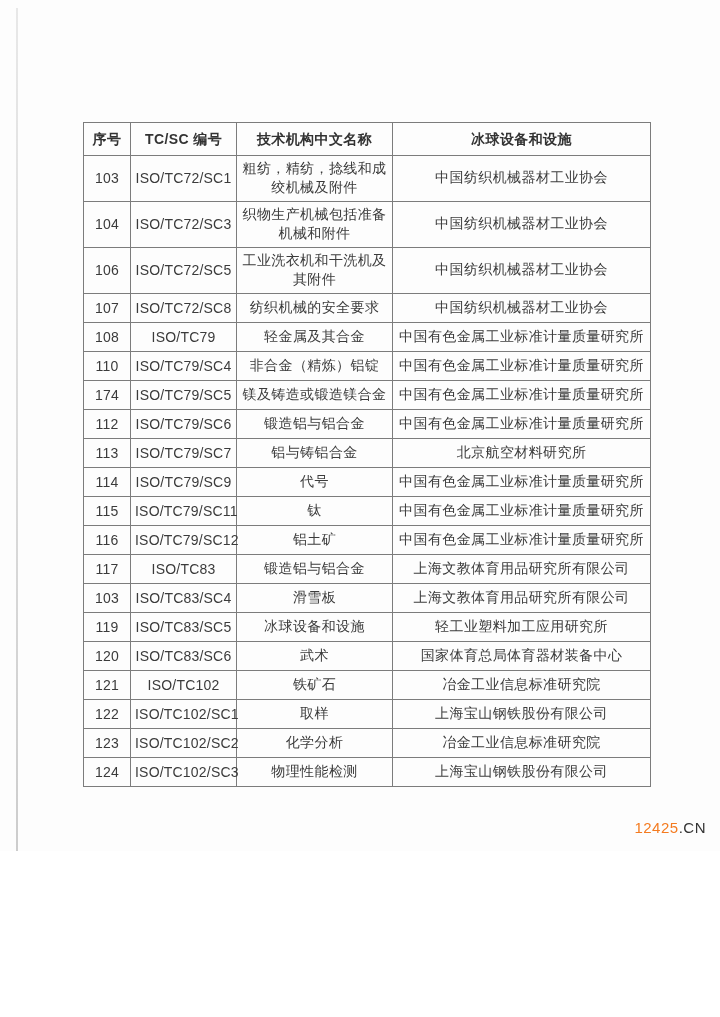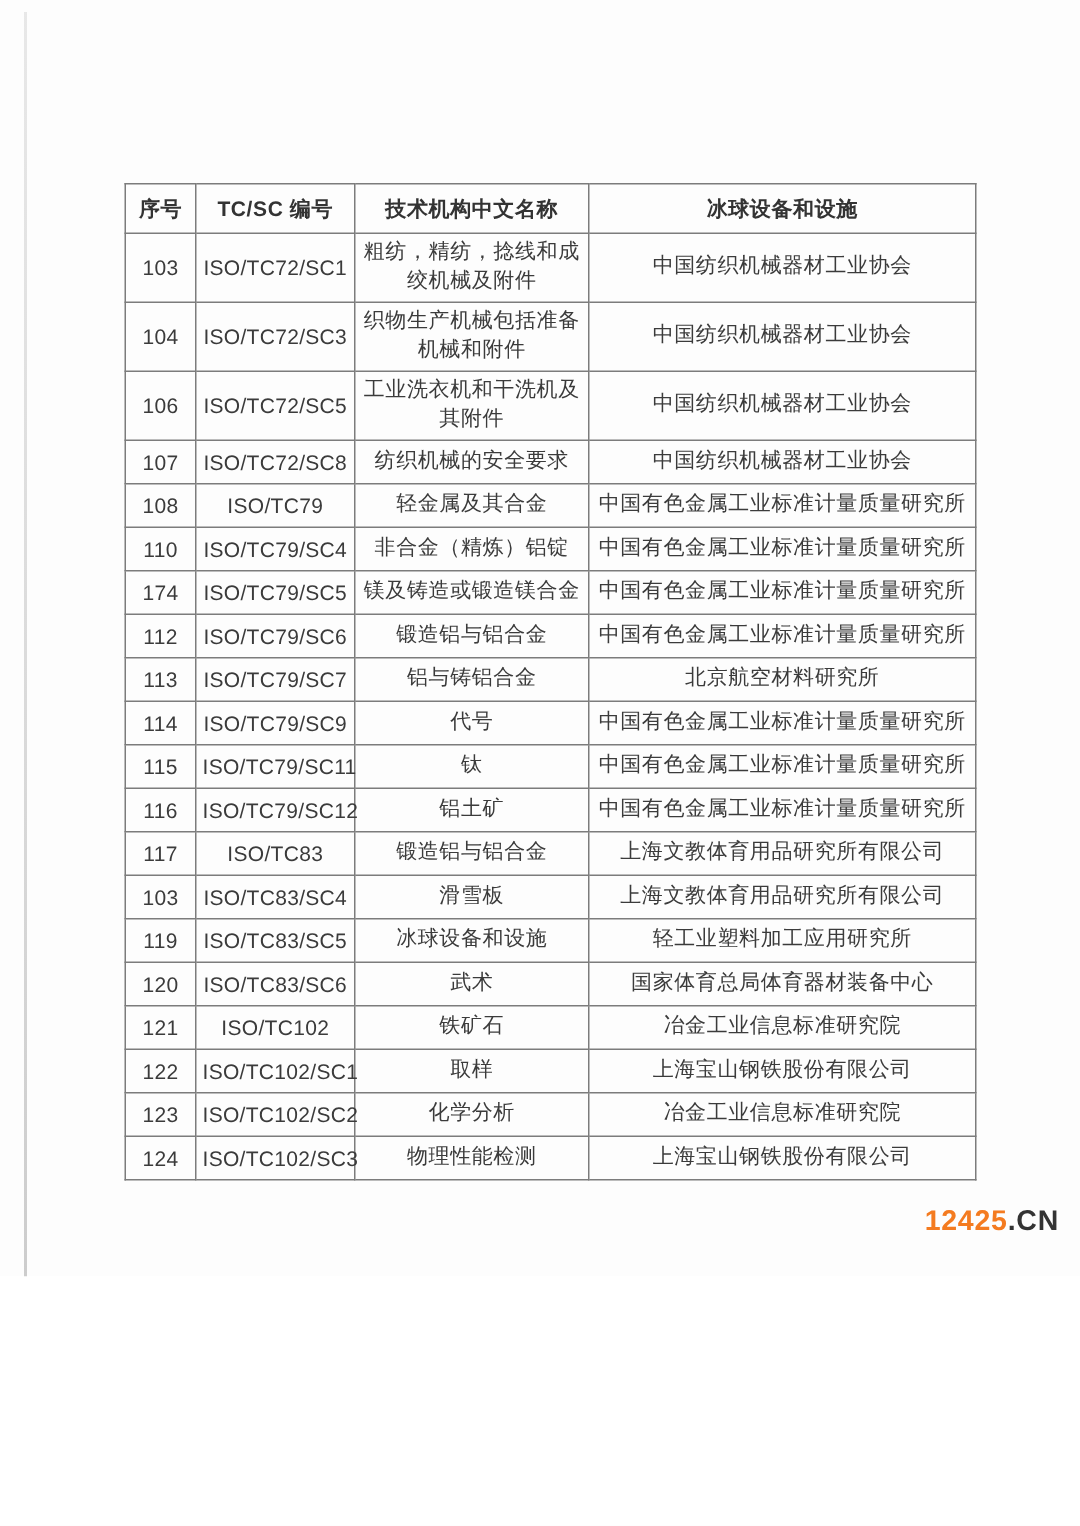--- a/index.html
+++ b/index.html
@@ -67,24 +67,24 @@
     top: 916px;
     width: 80px;
     text-align: left;
     font-size: 14.5px;
     letter-spacing: 1px;
     color: #3f3f3f;
   }
   .watermark {
     position: absolute;
     right: 14px;
-    bottom: 25px;
+    bottom: 15px;
     font-family: "Liberation Sans", "DejaVu Sans", sans-serif;
-    font-weight: bold;
-    font-size: 19px;
+    font-weight: normal;
+    font-size: 15px;
     letter-spacing: 0.5px;
     white-space: nowrap;
   }
   .watermark .wm-tld { color: #333333; }
 </style>
 </head>
 <body>
 
 <div class="page">
 

